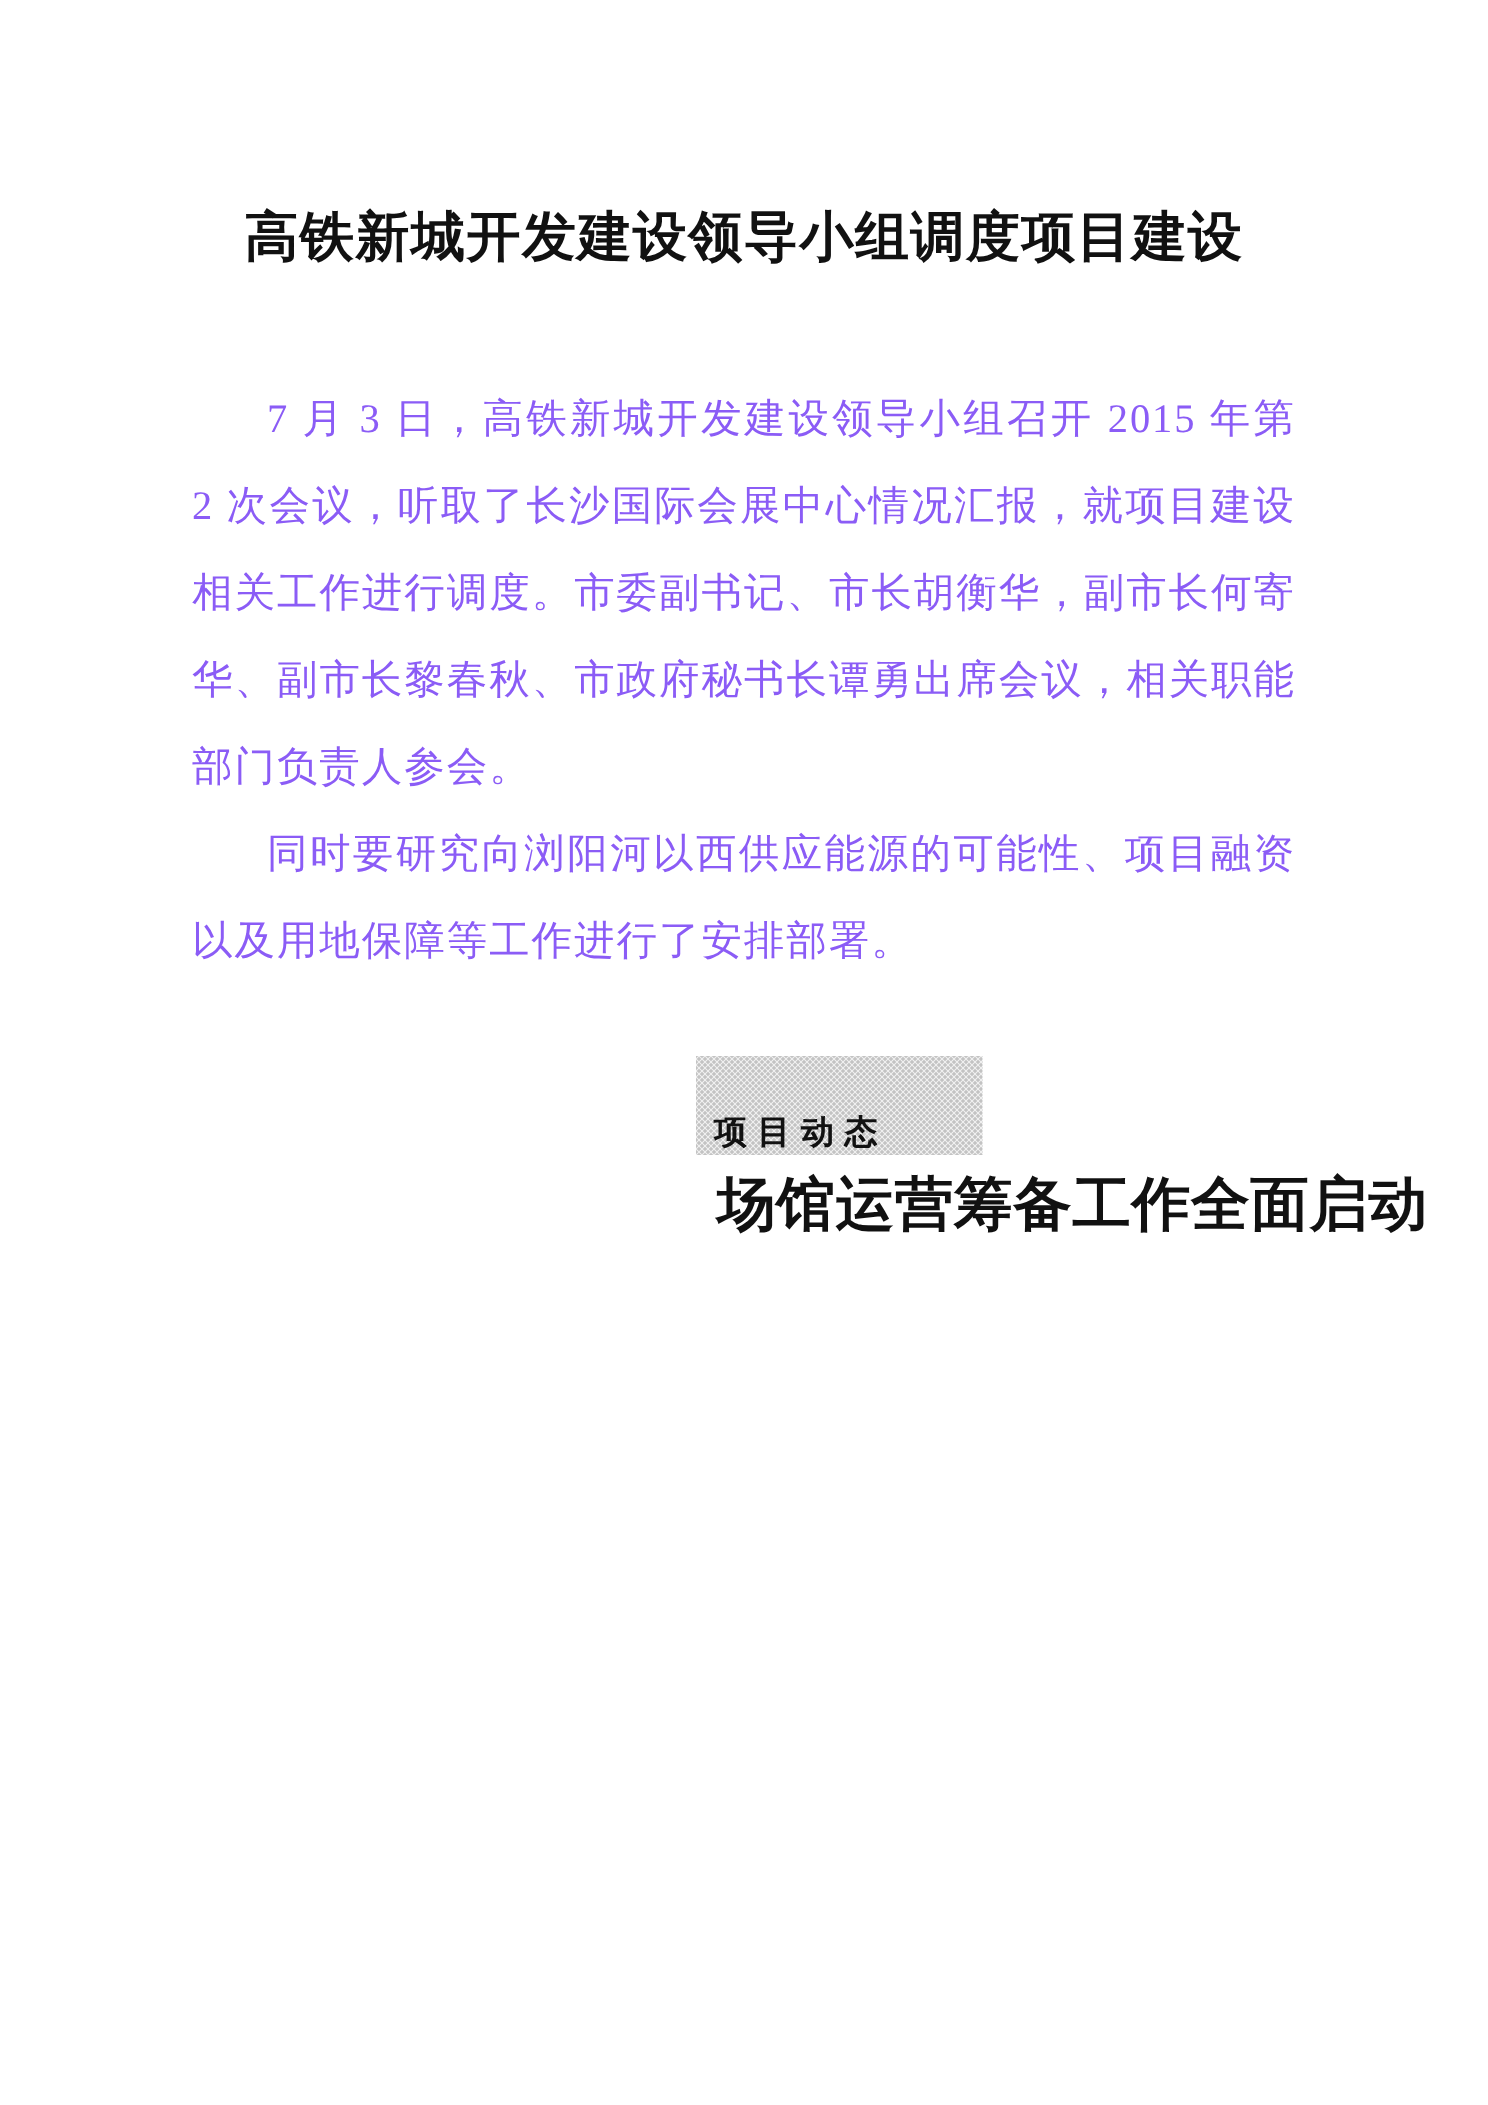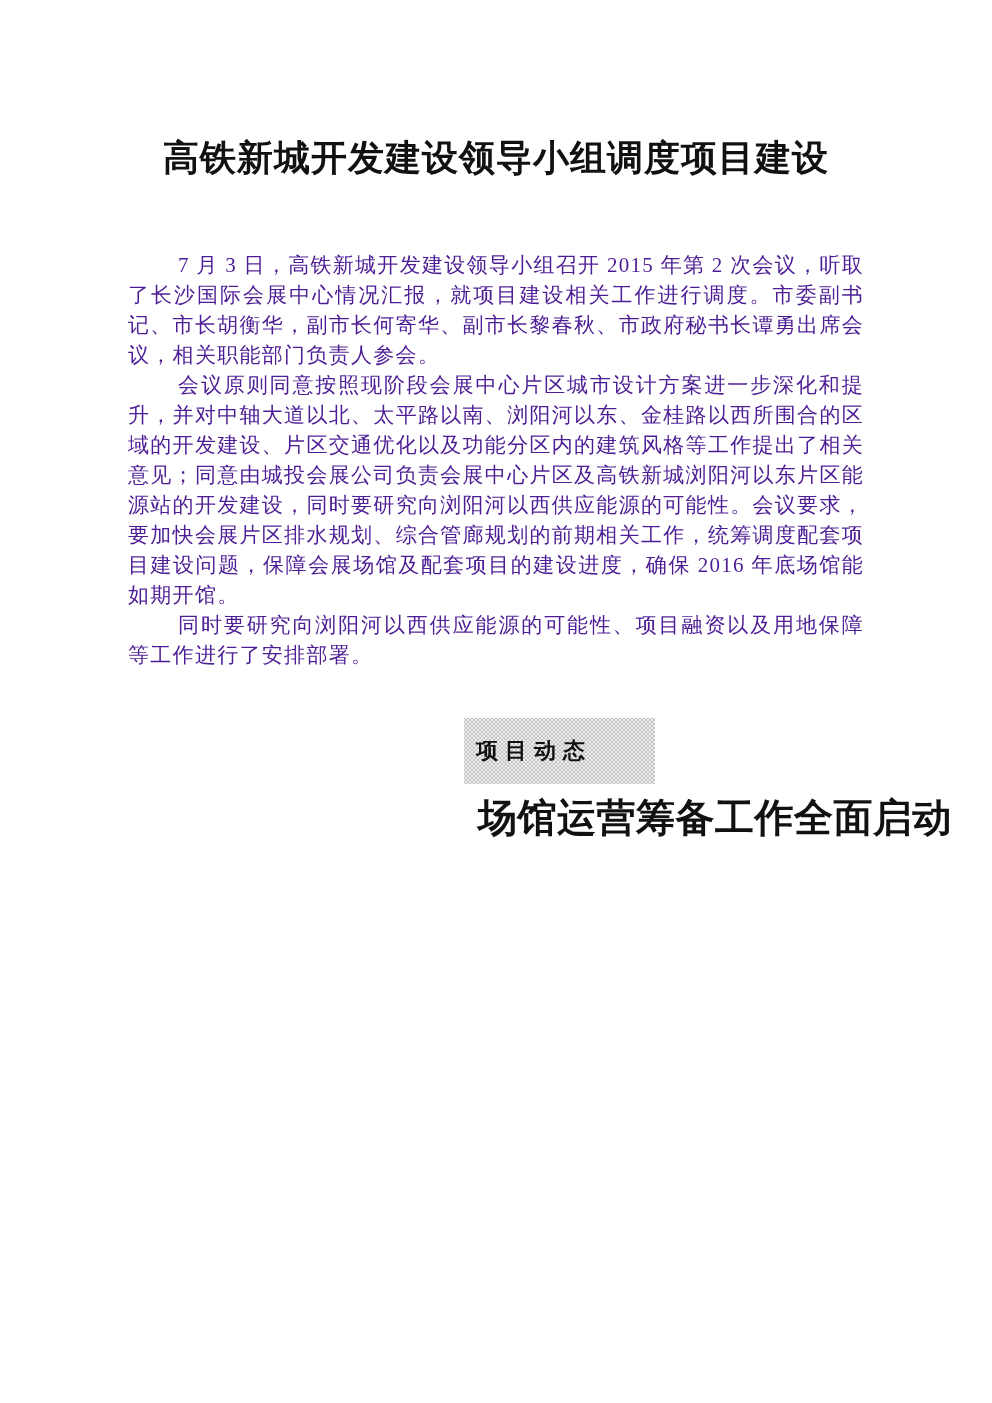--- a/index.html
+++ b/index.html
@@ -27,39 +27,39 @@
     letter-spacing: 1px;
     color: #111111;
   }
   .doc-body {
     width: 736px;
     margin: 68px auto 0 auto;
   }
   .doc-body p {
     margin: 0;
     padding: 0;
-    font-size: 21px;
-    line-height: 30px;
+    font-size: 27px;
+    line-height: 58px;
     letter-spacing: 1.3px;
     text-align: justify;
     text-justify: inter-character;
     text-indent: 50px;
-    color: #4c1d95;
+    color: #8b5cf6;
   }
   .section-label-row {
     margin-top: 48px;
     height: 66px;
   }
   .section-label-box {
     box-sizing: border-box;
     margin-left: 424px;
     width: 191px;
     height: 66px;
     display: flex;
-    align-items: center;
+    align-items: flex-end;
     padding-left: 12px;
     background-color: #efefef;
     background-image:
       radial-gradient(#c3c3c3 1px, transparent 1.2px),
       radial-gradient(#c3c3c3 1px, transparent 1.2px);
     background-size: 4px 4px;
     background-position: 0 0, 2px 2px;
   }
   .section-label-text {
     font-size: 22px;
@@ -81,21 +81,20 @@
 </style>
 </head>
 <body>
 
 <div class="page">
 
   <h1 class="doc-title">高铁新城开发建设领导小组调度项目建设</h1>
 
   <div class="doc-body">
     <p>7 月 3 日，高铁新城开发建设领导小组召开 2015 年第 2 次会议，听取了长沙国际会展中心情况汇报，就项目建设相关工作进行调度。市委副书记、市长胡衡华，副市长何寄华、副市长黎春秋、市政府秘书长谭勇出席会议，相关职能部门负责人参会。</p>
-    <p>会议原则同意按照现阶段会展中心片区城市设计方案进一步深化和提升，并对中轴大道以北、太平路以南、浏阳河以东、金桂路以西所围合的区域的开发建设、片区交通优化以及功能分区内的建筑风格等工作提出了相关意见；同意由城投会展公司负责会展中心片区及高铁新城浏阳河以东片区能源站的开发建设，同时要研究向浏阳河以西供应能源的可能性。会议要求，要加快会展片区排水规划、综合管廊规划的前期相关工作，统筹调度配套项目建设问题，保障会展场馆及配套项目的建设进度，确保 2016 年底场馆能如期开馆。</p>
     <p>同时要研究向浏阳河以西供应能源的可能性、项目融资以及用地保障等工作进行了安排部署。</p>
   </div>
 
   <div class="section-label-row">
     <div class="section-label-box">
       <span class="section-label-text">项目动态</span>
     </div>
   </div>
 
   <h2 class="section-heading">场馆运营筹备工作全面启动</h2>

